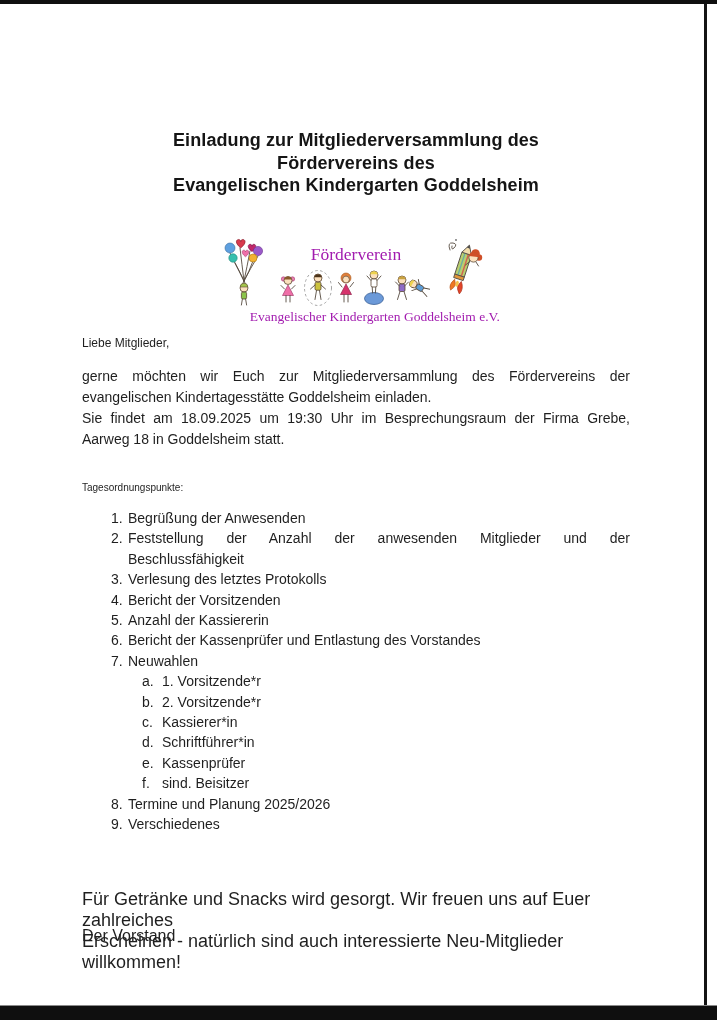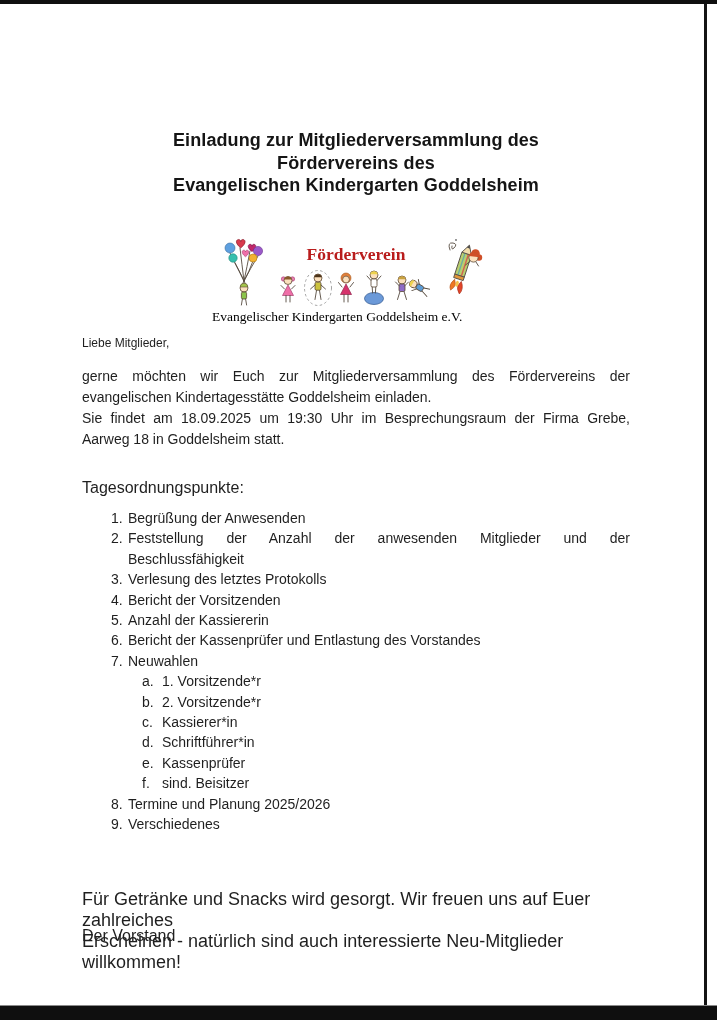--- a/index.html
+++ b/index.html
@@ -15,36 +15,36 @@
 
   .title {
     position:absolute; top:129px; left:82px; width:548px;
     text-align:center; font-weight:bold; font-size:18px; line-height:22.5px;
     color:#151515; letter-spacing:.1px;
   }
 
   .logo { position:absolute; top:238px; left:224px; width:264px; height:92px; }
   .logo-name {
     position:absolute; top:6px; left:0; width:100%; text-align:center;
-    font-family:"Liberation Serif","DejaVu Serif",serif; font-size:17.5px; color:#b91c1c;font-weight:bold;
+    font-family:"Liberation Serif","DejaVu Serif",serif; font-size:17.5px; color:#a21caf;
   }
   .logo-subtitle {
-    position:absolute; top:71px; left:-12px; width:288px; text-align:left;
-    font-family:"Liberation Serif","DejaVu Serif",serif; font-size:13.5px; color:#000000;
+    position:absolute; top:71px; left:-12px; width:288px; text-align:right;
+    font-family:"Liberation Serif","DejaVu Serif",serif; font-size:13.5px; color:#a21caf;
   }
   .svg-balloons { position:absolute; left:-2px; top:-2px; }
   .svg-kids     { position:absolute; left:54px;  top:26px; }
   .svg-rocket   { position:absolute; left:202px; top:-2px; }
 
   .salutation { position:absolute; top:333px; left:82px; font-size:12px; line-height:20px; }
   .intro   { position:absolute; top:366px; left:82px; width:548px; font-size:14px; line-height:21px; }
   .line { display:block; }
   .j { text-align:justify; text-align-last:justify; }
 
-  .agenda-heading { position:absolute; top:478px; left:82px; font-size:16px; line-height:20px; }
+  .agenda-heading { position:absolute; top:478px; left:82px; font-size:10px; line-height:20px; }
   .agenda { position:absolute; top:508px; left:82px; width:548px; font-size:14px; line-height:20.4px; }
   .arow { display:flex; align-items:flex-start; }
   .arow .marker { flex:0 0 17px; margin-left:29px; }
   .arow.sub .marker { flex:0 0 20px; margin-left:60px; }
   .itext { flex:1 1 auto; min-width:0; }
 
   .closing { position:absolute; top:889px; left:82px; width:548px; font-size:18px; line-height:21px; }
   .signature { position:absolute; top:926px; left:82px; font-size:16px; line-height:20px; }
 
   .doodle-stroke { stroke:#564b3f; stroke-width:0.9; stroke-linecap:round; fill:none; }

